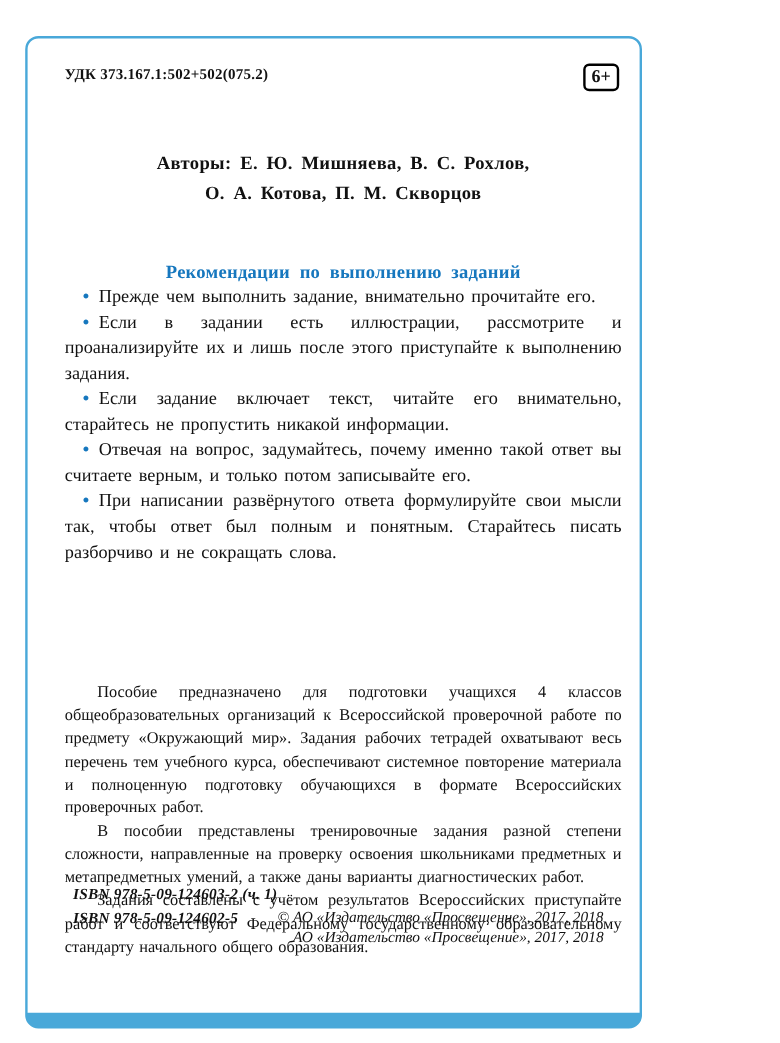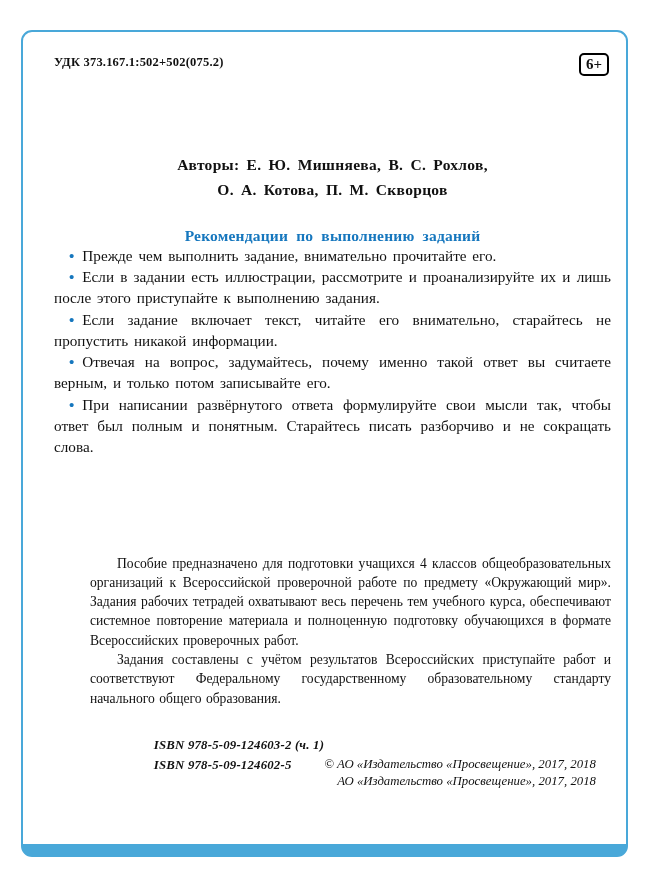--- a/index.html
+++ b/index.html
@@ -7,64 +7,64 @@
     width: 650px; height: 869px;
     background: #ffffff;
     color: #111;
     font-family: "Liberation Serif", "DejaVu Serif", serif;
     position: relative;
     overflow: hidden;
   }
   .frame {
     position: absolute;
     left: 21px; top: 30px;
-    width: 607px; height: 827px;
+    width: 514px; height: 827px;
     box-sizing: border-box;
     border: 2px solid var(--frame, #49a8d9);
     border-bottom-width: 13px;
     border-radius: 11px;
     padding: 21px 15px 0 31px;
   }
   .top-row { position: relative; }
   .imprint { font-weight: bold; font-size: 12.5px; line-height: 1.45; letter-spacing: 0.2px; }
   .imprint .code { padding-left: 27px; }
   .age-badge {
     position: absolute; top: 0; right: 2px;
     border: 2px solid #000; border-radius: 5px;
     font-weight: bold; font-size: 15px;
     padding: 1px 5px;
   }
   .authors {
-    margin-top: 82px;
+    margin-top: 54px;
     text-align: center; font-weight: bold;
     font-size: 15.5px; line-height: 1.6;
     word-spacing: 3px; letter-spacing: 0.3px;
   }
   .rec-title {
-    margin-top: 24px;
+    margin-top: 44px;
     text-align: center; font-weight: bold;
     font-size: 15.5px;
     color: var(--accent, #1677be);
     word-spacing: 4px; letter-spacing: 0.2px;
   }
   .rec-list { }
   .rec-item {
     margin: 0;
     font-size: 15.2px; line-height: 1.4;
     text-align: justify; text-indent: 15px;
     word-spacing: 2px;
     hyphens: auto;
   }
   .rec-item::before {
     content: "•";
     color: var(--accent, #1677be);
     font-weight: bold;
     margin-right: 8px;
   }
-  .annotation { margin-top: 96px; margin-left: 36px; }
+  .annotation { margin-top: 96px; }
   .annotation p {
     margin: 0;
     font-size: 13.6px; line-height: 1.42;
     text-align: justify; text-indent: 27px;
     word-spacing: 1px;
     hyphens: auto;
   }
   .bottom-row {
     position: absolute;
     left: 31px; right: 30px; bottom: 54px;
@@ -96,20 +96,21 @@
   <div class="rec-list">
     <p class="rec-item">Прежде чем выполнить задание, внимательно прочитайте его.</p>
     <p class="rec-item">Если в задании есть иллюстрации, рассмотрите и проанализируйте их и лишь после этого приступайте к выполнению задания.</p>
     <p class="rec-item">Если задание включает текст, читайте его внимательно, старайтесь не пропустить никакой информации.</p>
     <p class="rec-item">Отвечая на вопрос, задумайтесь, почему именно такой ответ вы считаете верным, и только потом записывайте его.</p>
     <p class="rec-item">При написании развёрнутого ответа формулируйте свои мысли так, чтобы ответ был полным и понятным. Старайтесь писать разборчиво и не сокращать слова.</p>
   </div>
 
   <div class="annotation">
     <p>Пособие предназначено для подготовки учащихся 4 классов общеобразовательных организаций к Всероссийской проверочной работе по предмету «Окружающий мир». Задания рабочих тетрадей охватывают весь перечень тем учебного курса, обеспечивают системное повторение материала и полноценную подготовку обучающихся в формате Всероссийских проверочных работ.</p>
+    <p>В пособии представлены тренировочные задания разной степени сложности, направленные на проверку освоения школьниками предметных и метапредметных умений, а также даны варианты диагностических работ.</p>
     <p>Задания составлены с учётом результатов Всероссийских приступайте работ и соответствуют Федеральному государственному образовательному стандарту начального общего образования.</p>
   </div>
 
   <div class="bottom-row">
     <div class="isbn">
       <div>ISBN 978-5-09-124603-2 (ч. 1)</div>
       <div>ISBN 978-5-09-124602-5</div>
     </div>
     <div class="copyright">
       <div>© АО «Издательство «Просвещение», 2017, 2018</div>

